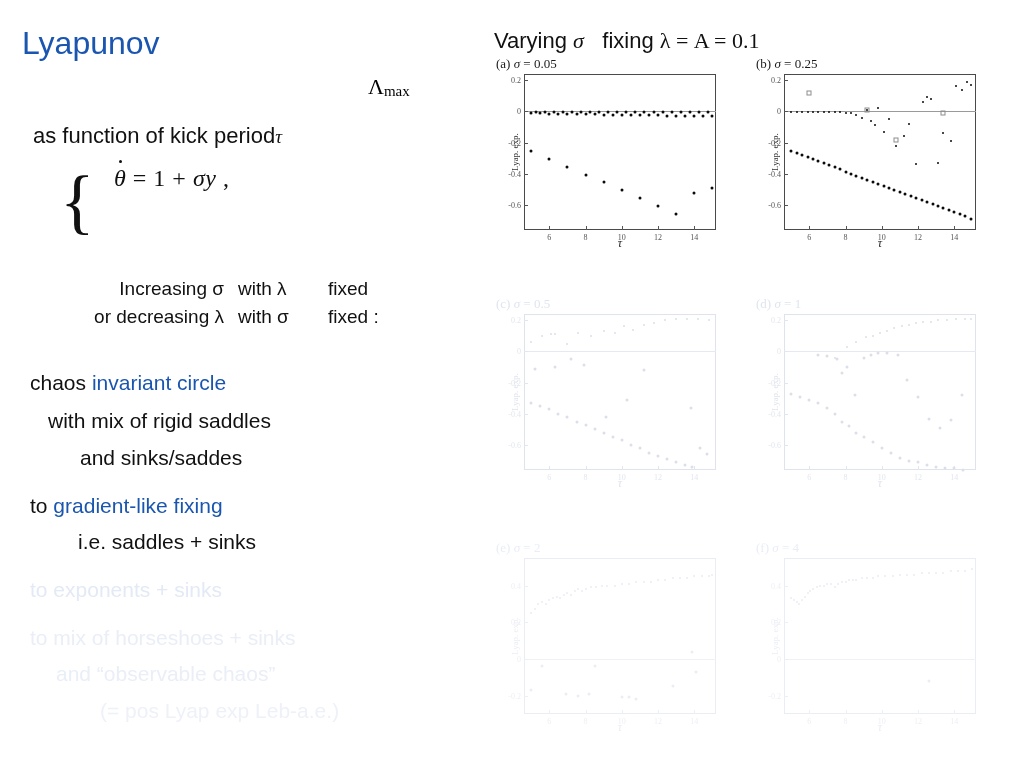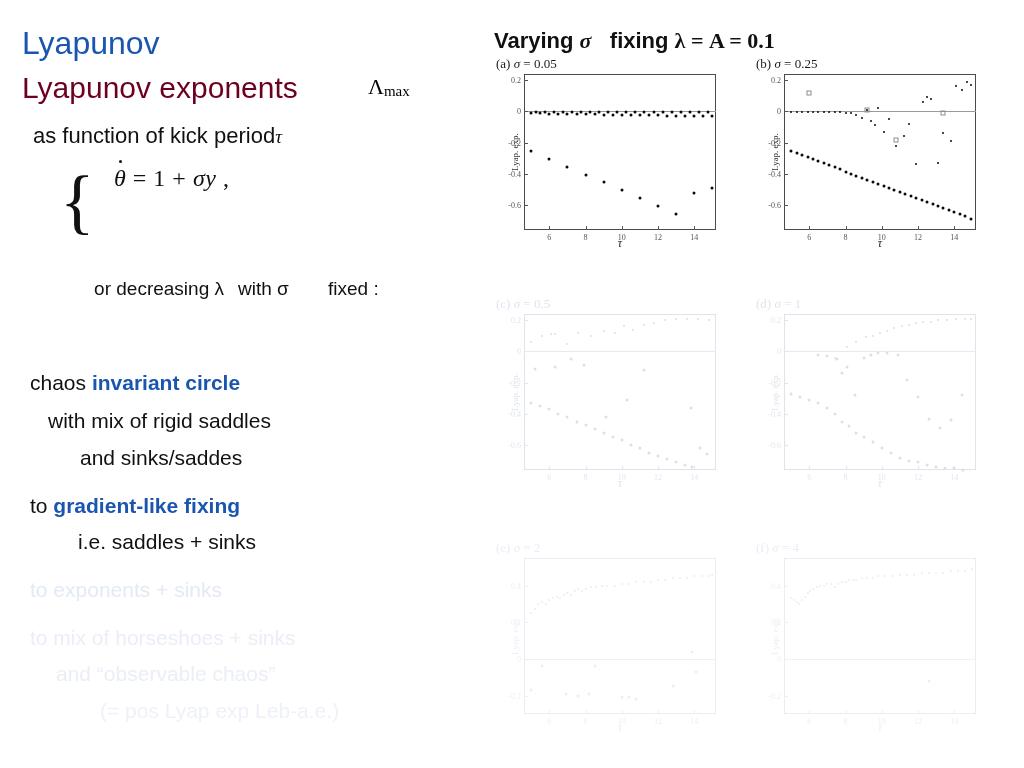--- a/index.html
+++ b/index.html
@@ -60,29 +60,29 @@
   
   .incdec{position:absolute;left:46px;top:278px;font-size:19px;color:#111;}
   .incdec .row{display:flex;align-items:baseline;white-space:nowrap;height:28px;}
   .incdec .c1{width:178px;text-align:right;}
   .incdec .c2{width:82px;text-align:left;padding-left:14px;}
   .incdec .c3{width:90px;text-align:left;padding-left:8px;}
 
   
   .narr{position:absolute;left:0;top:0;width:480px;}
   .nline{position:absolute;font-size:21px;white-space:nowrap;color:#111;}
-  .blue{color:#1a56b0;font-weight:bold;}
+  .blue{color:#1a56b0;}
   .fade1{color:#e3e9f5;}
   .fade2{color:#eaeef7;}
   .fade3{color:#eef1f8;}
 
   
   .right{position:absolute;left:480px;top:0;width:544px;height:768px;}
   .varying{
-    position:absolute;left:14px;top:28px;font-size:22px;color:#111;white-space:nowrap;font-weight:bold;
+    position:absolute;left:14px;top:28px;font-size:22px;color:#111;white-space:nowrap;
   }
   .varying .m{font-family:"Liberation Serif", serif;font-style:italic;}
   .varying .mr{font-family:"Liberation Serif", serif;font-style:normal;}
 
   .panel{position:absolute;}
   .panel .plabel{
     position:absolute;left:8px;top:0;
     font-family:"Liberation Serif", serif;font-size:13px;color:#1a1a1a;white-space:nowrap;
   }
   .panel .plabel .it{font-style:italic;}
@@ -140,38 +140,42 @@
 </style>
 </head>
 <body>
 
 <div class="slide">
 
   <div class="left">
 
     <div class="title-summary">Lyapunov</div>
 
-    <div class="title-lyap">Lyapunov exponents</div>
 
     <div class="lam-max">
       <span>Λ</span><span class="sub">max</span>
     </div>
 
     <div class="subtitle-kick">
       <span>as function of kick period</span><span class="tau-inline">τ</span>
     </div>
 
     <div class="eqbox">
       <div class="brace">{</div>
       <div class="eq eq1">
         <span class="it dotacc">θ</span><span class="rom">&nbsp;= 1 + </span><span class="it">σy</span><span class="rom">&nbsp;,</span>
       </div>
     </div>
 
     <div class="incdec">
+      <div class="row">
+        <span class="c1">Increasing σ</span>
+        <span class="c2">with λ</span>
+        <span class="c3">fixed</span>
+      </div>
       <div class="row">
         <span class="c1">or decreasing λ</span>
         <span class="c2">with σ</span>
         <span class="c3">fixed :</span>
       </div>
     </div>
 
     <div class="narr">
 
       <div class="nline" style="left:30px;top:371px;">

